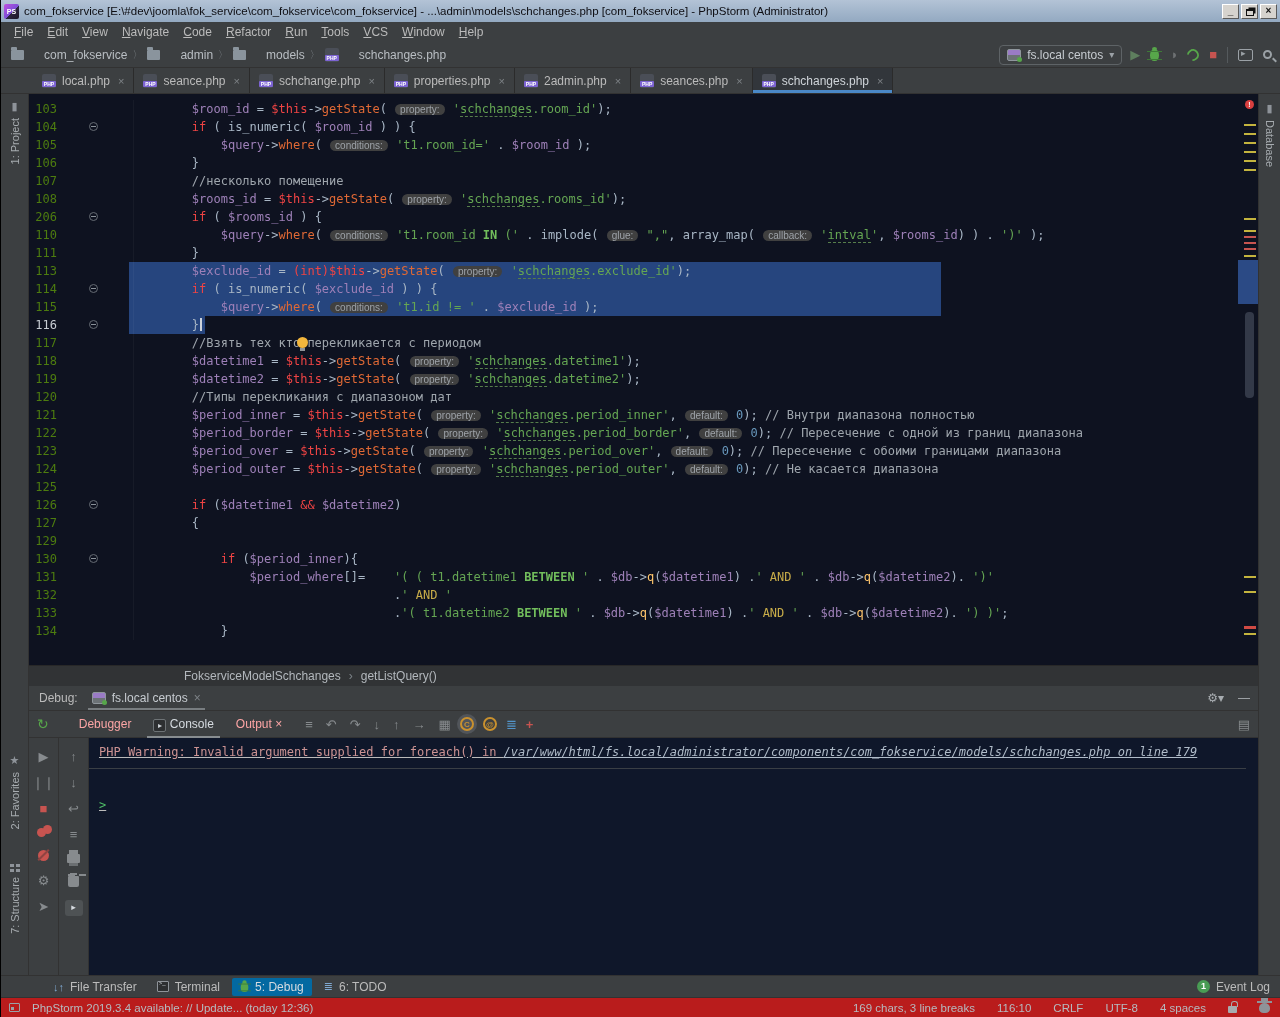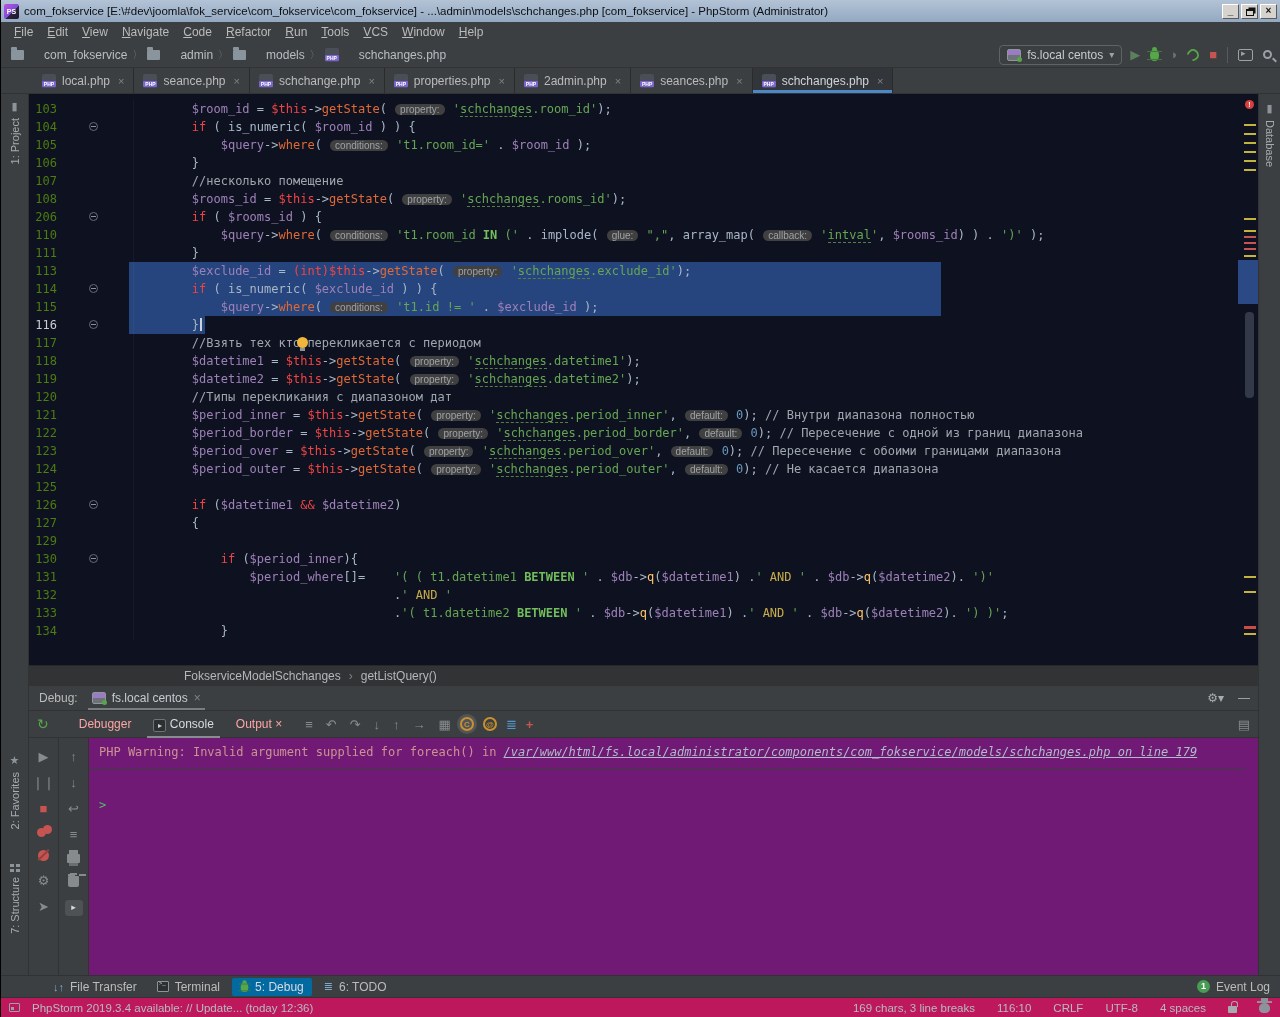--- a/index.html
+++ b/index.html
@@ -122,39 +122,39 @@
   .bp2::before, .bp2::after { content:""; position:absolute; width:9px; height:9px; border-radius:50%; background:#c75450; }
   .bp2::after { left:6px; top:-3px; }
   .mute { width:11px; height:11px; border-radius:50%; background:#c75450; position:relative; display:inline-block; }
   .mute::after { content:""; position:absolute; left:-2px; top:4px; width:15px; height:2px; background:#8e4341; transform:rotate(-45deg); }
   .printer { width:13px; height:9px; background:#878b8e; border-radius:1px; position:relative; display:inline-block; }
   .printer::before { content:""; position:absolute; top:-4px; left:2px; width:9px; height:4px; background:#878b8e; }
   .printer::after { content:""; position:absolute; bottom:-3px; left:2px; width:9px; height:3px; background:#6b6f72; }
   .trash { width:11px; height:11px; background:#878b8e; border-radius:1px 1px 2px 2px; position:relative; display:inline-block; }
   .trash::before { content:""; position:absolute; top:-3px; left:2px; width:7px; height:2px; background:#878b8e; box-shadow:-2px 1px 0 -0px #878b8e, 9px 1px 0 0 #878b8e; }
   .consbtn { width:18px; height:16px; background:#4e5254; border-radius:3px; color:#d6dbe0; font-size:9px; text-align:center; line-height:15px; }
-  .dbg-console { flex:1; background:#701a75; font:12px/17px "DejaVu Sans Mono", monospace; padding:6px 0 0 10px; position:relative; min-width:0; }
+  .dbg-console { flex:1; background:#0f172a; font:12px/17px "DejaVu Sans Mono", monospace; padding:6px 0 0 10px; position:relative; min-width:0;text-decoration:underline; }
   .warn-line { color:#cc9393; white-space:nowrap; overflow:hidden; }
   .warn-link { color:#b0bcc9; font-style:italic; text-decoration:underline; }
   .console-rule { border-top:1px solid #3a3f45; margin:7px 12px 0 -10px; }
   .prompt { color:#4ebe67; margin-top:28px; }
 
   
   .bottombar { height:22px; background:#3c3f41; border-top:1px solid #323232; display:flex; align-items:center; padding:0 10px 0 44px; gap:4px; flex:none; }
   .twb { display:flex; align-items:center; gap:6px; padding:2px 8px; border-radius:2px; color:#bbbbbb; cursor:default; }
   .twb.active { background:#0369a1; color:#d6dbe0; }
   .twb-ico { color:#7fa8d0; font-size:11px; }
   .ic-terminal { width:12px; height:11px; background:#2d2f31; border:1px solid #8e9399; border-radius:1px; position:relative; display:inline-block; }
   .ic-terminal::after { content:">_"; position:absolute; left:1px; top:-2px; font-size:6px; color:#cfd4d9; }
   .ic-bug-small { transform:scale(0.85); }
   .eventlog { margin-left:auto; display:flex; align-items:center; gap:6px; }
   .badge { width:13px; height:13px; border-radius:50%; background:#499c54; color:#fff; font-size:9px; font-weight:bold; text-align:center; line-height:13px; }
 
   
-  .statusbar { height:20px; background:#be185d; border-top:1px solid #323232; display:flex; align-items:center; padding:0 10px 0 8px; font-size:11.5px; color:#b6bbc0; flex:none; }
+  .statusbar { height:20px; background:#b91c1c; border-top:1px solid #323232; display:flex; align-items:center; padding:0 10px 0 8px; font-size:11.5px; color:#b6bbc0; flex:none; }
   .sb-ico { width:11px; height:9px; border:1px solid #9ba1a6; border-radius:1px; margin-right:12px; position:relative; display:inline-block; }
   .sb-ico::after { content:""; position:absolute; left:1px; bottom:1px; width:3px; height:3px; background:#9ba1a6; }
   .sb-right { margin-left:auto; display:flex; align-items:center; gap:22px; }
   .lockic { width:9px; height:7px; background:#a7abae; border-radius:1px; position:relative; display:inline-block; margin-top:4px; }
   .lockic::before { content:""; position:absolute; top:-5px; left:3px; width:5px; height:5px; border:1.5px solid #a7abae; border-bottom:none; border-radius:3px 3px 0 0; }
   .hector { width:11px; height:10px; background:#8e9399; border-radius:50% 50% 40% 40%; position:relative; display:inline-block; }
   .hector::before { content:""; position:absolute; top:-2px; left:-2px; width:15px; height:2px; background:#8e9399; }
   .hector::after { content:""; position:absolute; top:-5px; left:2px; width:7px; height:4px; background:#8e9399; }
 </style>
 </head>

